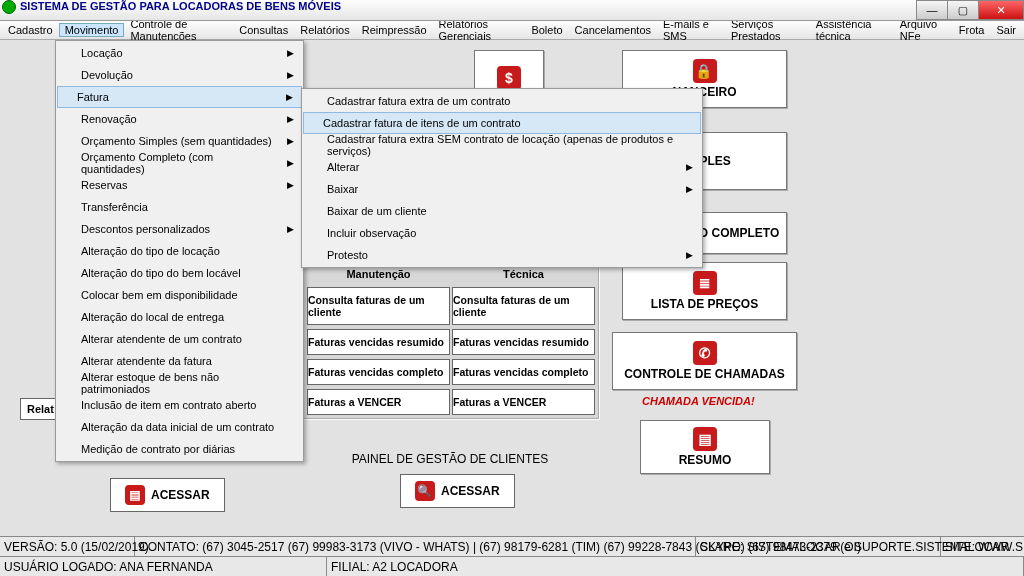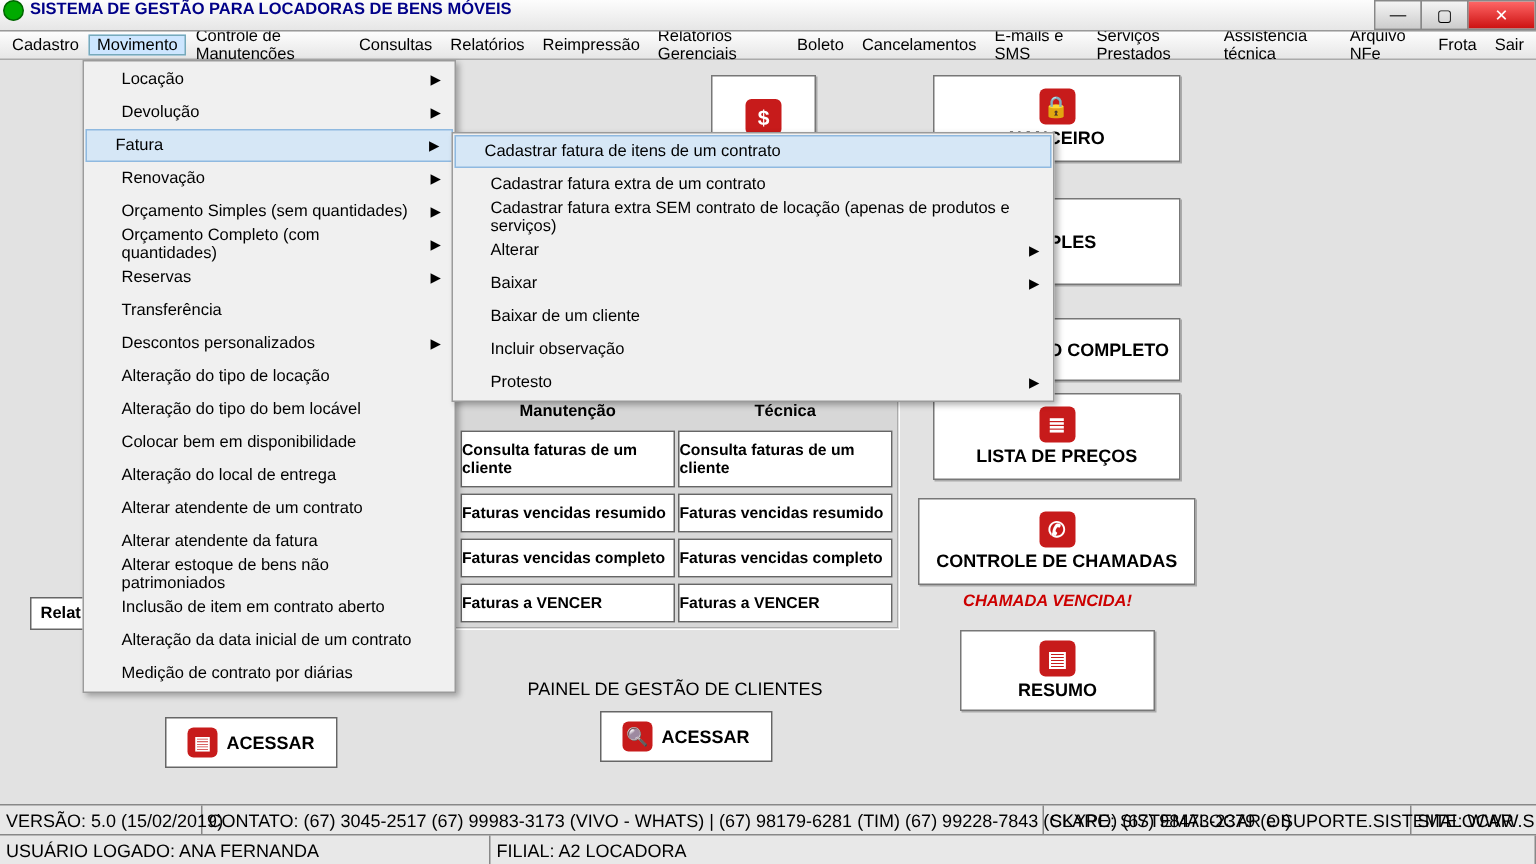--- a/index.html
+++ b/index.html
@@ -149,22 +149,22 @@
       <div class="ditem">Colocar bem em disponibilidade</div>
       <div class="ditem">Alteração do local de entrega</div>
       <div class="ditem">Alterar atendente de um contrato</div>
       <div class="ditem">Alterar atendente da fatura</div>
       <div class="ditem">Alterar estoque de bens não patrimoniados</div>
       <div class="ditem">Inclusão de item em contrato aberto</div>
       <div class="ditem">Alteração da data inicial de um contrato</div>
       <div class="ditem">Medição de contrato por diárias</div>
     </div>
   <div class="dropdown2" id="dd2">
+      <div class="ditem">Cadastrar fatura extra de um contrato</div>
       <div class="ditem hov">Cadastrar fatura de itens de um contrato</div>
-      <div class="ditem">Cadastrar fatura extra de um contrato</div>
       <div class="ditem">Cadastrar fatura extra SEM contrato de locação (apenas de produtos e serviços)</div>
       <div class="ditem">Alterar<span class="arr">▶</span></div>
       <div class="ditem">Baixar<span class="arr">▶</span></div>
       <div class="ditem">Baixar de um cliente</div>
       <div class="ditem">Incluir observação</div>
       <div class="ditem">Protesto<span class="arr">▶</span></div>
     </div>
 
 </div>
 

